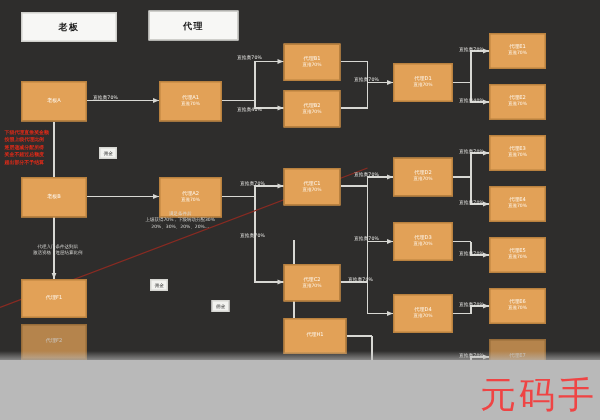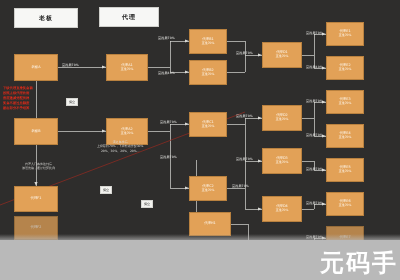--- a/index.html
+++ b/index.html
@@ -56,21 +56,21 @@
     position:absolute;left:0;top:240px;width:400px;height:40px;
     background:#b9b9b9;
   }
   #bandfade{
     position:absolute;left:0;top:234px;width:400px;height:8px;
     background:linear-gradient(to bottom,rgba(185,185,185,0),rgba(185,185,185,.85));
   }
   
   #wm{
     position:absolute;right:2px;bottom:1px;
-    color:#ffffff;font-size:24px;font-weight:700;letter-spacing:2px;
+    color:#ef4444;font-size:24px;font-weight:400;letter-spacing:2px;
     font-family:"DejaVu Sans","Liberation Sans",sans-serif;
     white-space:nowrap;
   }
 </style>
 </head>
 <body>
 
 <div id="canvas">
 
   <svg class="layer" id="edges" viewBox="0 0 400 280" preserveAspectRatio="none">

